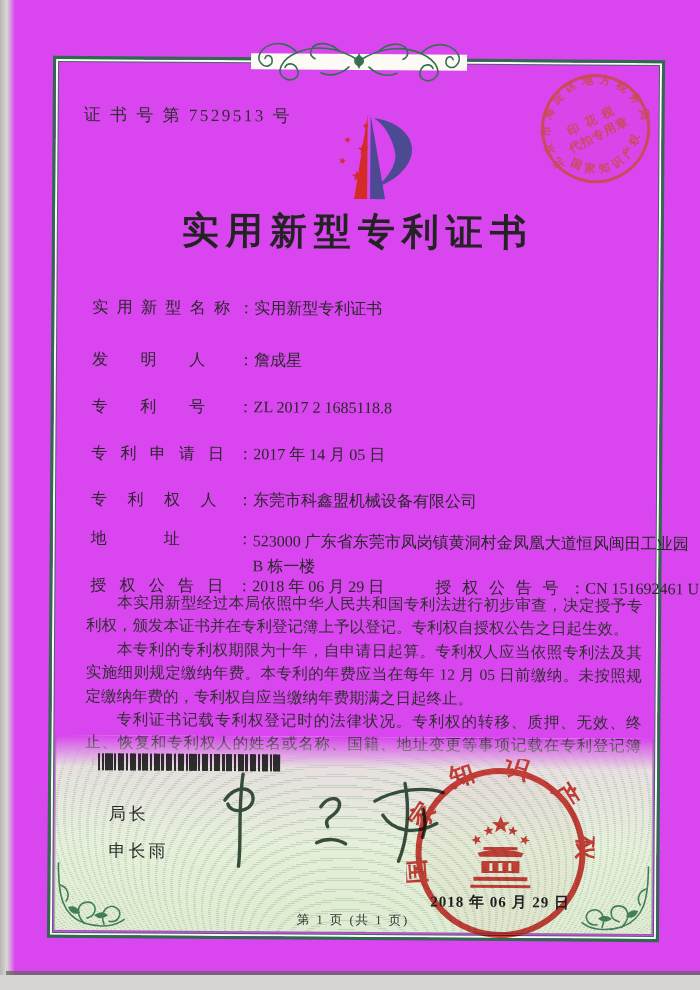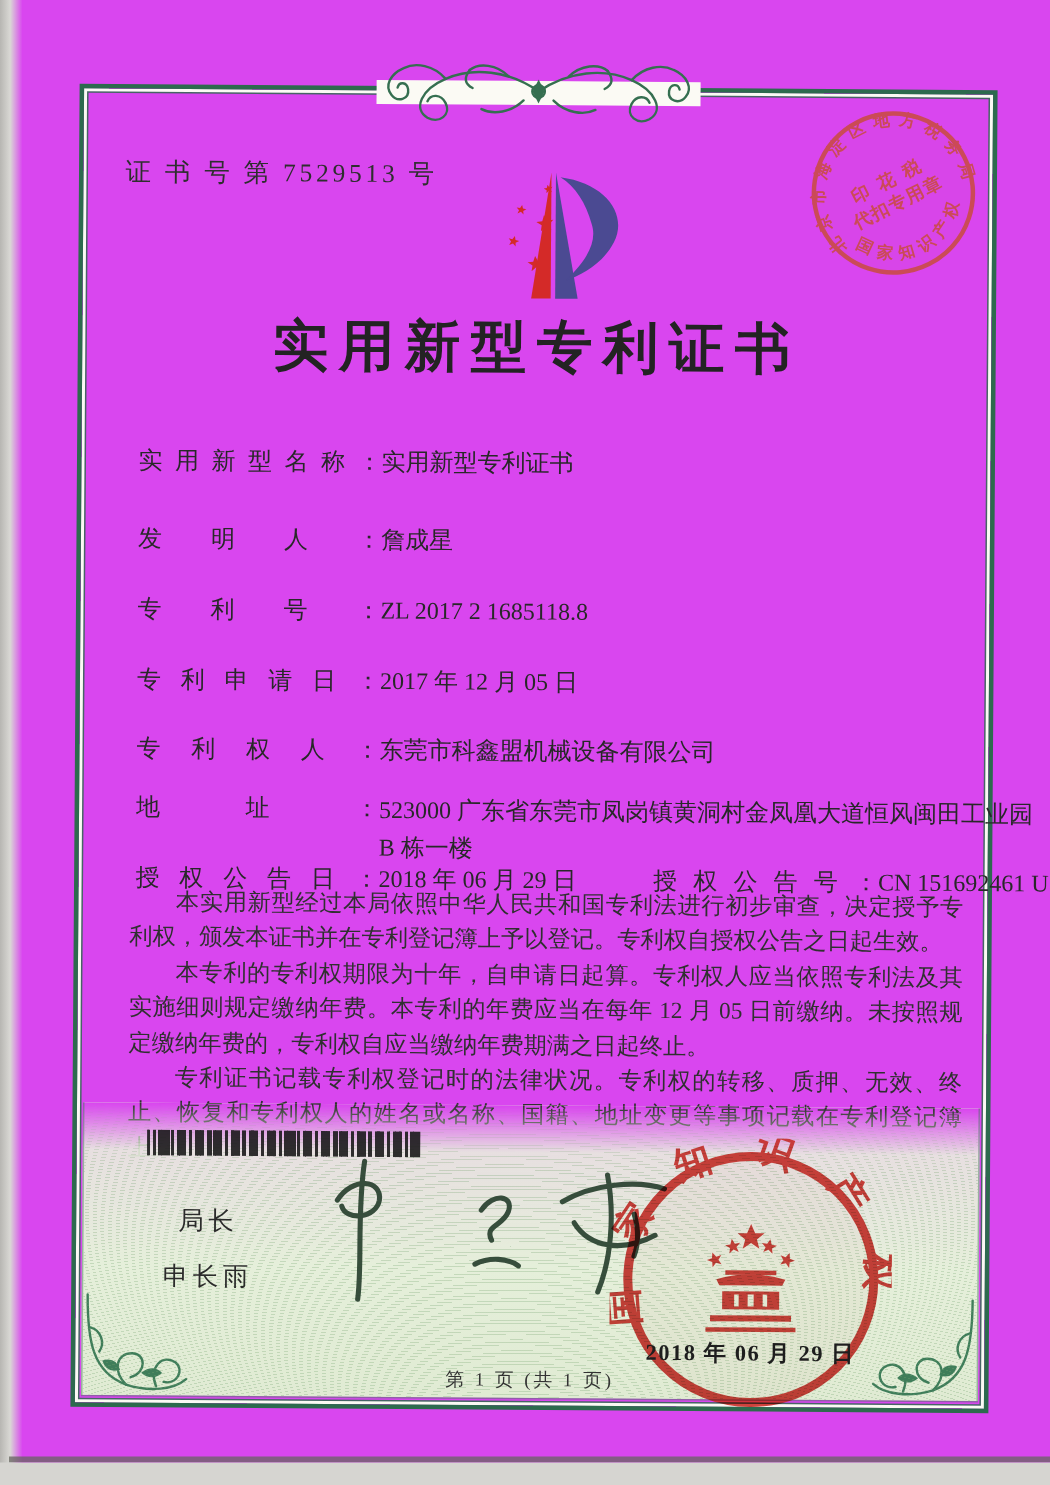--- a/index.html
+++ b/index.html
@@ -56,21 +56,21 @@
   .corner-fl.bl{left:-1px;}
   .corner-fl.br{right:-1px;transform:scaleX(-1);}
 
   .barcode{position:absolute;left:47px;top:694px;width:182px;height:17px;opacity:.88;
     background-image:
       repeating-linear-gradient(90deg,#151515 0 2px,transparent 2px 4px),
       repeating-linear-gradient(90deg,#151515 0 1px,transparent 1px 7px),
       repeating-linear-gradient(90deg,transparent 0 9px,#151515 9px 12px);}
 
   .director-block{position:absolute;left:58px;top:736px;font-family:"Liberation Sans","DejaVu Sans",sans-serif;
-    font-size:17px;color:#2b2b2b;letter-spacing:3px;line-height:37px;text-align:center;}
+    font-size:17px;color:#2b2b2b;letter-spacing:3px;line-height:37px;}
   .signature{position:absolute;left:148px;top:700px;width:268px;height:124px;}
 
   .seal{position:absolute;left:356px;top:697px;width:188px;height:188px;mix-blend-mode:multiply;}
   .seal-date{position:absolute;left:340px;top:831px;width:220px;text-align:center;
     font-size:15px;font-weight:600;letter-spacing:1px;color:#1e1e1e;}
 
   .page-footer{position:absolute;left:0;top:851px;width:100%;text-align:center;
     font-size:12.5px;letter-spacing:2px;color:#333;}
 </style>
 </head>
@@ -137,21 +137,21 @@
       <div class="field-row" style="top:238px">
         <span class="f-label">实用新型名称：</span><span class="f-value">实用新型专利证书</span>
       </div>
       <div class="field-row" style="top:290px">
         <span class="f-label">发明人：</span><span class="f-value">詹成星</span>
       </div>
       <div class="field-row" style="top:337px">
         <span class="f-label">专利号：</span><span class="f-value">ZL 2017 2 1685118.8</span>
       </div>
       <div class="field-row" style="top:384px">
-        <span class="f-label">专利申请日：</span><span class="f-value">2017 年 12 月 05 日</span>
+        <span class="f-label">专利申请日：</span><span class="f-value">2017 年 14 月 05 日</span>
       </div>
       <div class="field-row" style="top:430px">
         <span class="f-label">专利权人：</span><span class="f-value">东莞市科鑫盟机械设备有限公司</span>
       </div>
       <div class="field-row" style="top:469px">
         <span class="f-label">地址：</span><span class="f-value wide">523000 广东省东莞市凤岗镇黄洞村金凤凰大道恒风闽田工业园 B 栋一楼</span>
       </div>
       <div class="field-row" style="top:516px">
         <span class="f-label">授权公告日：</span><span class="f-value">2018 年 06 月 29 日</span>
         <span class="grant-cell">

